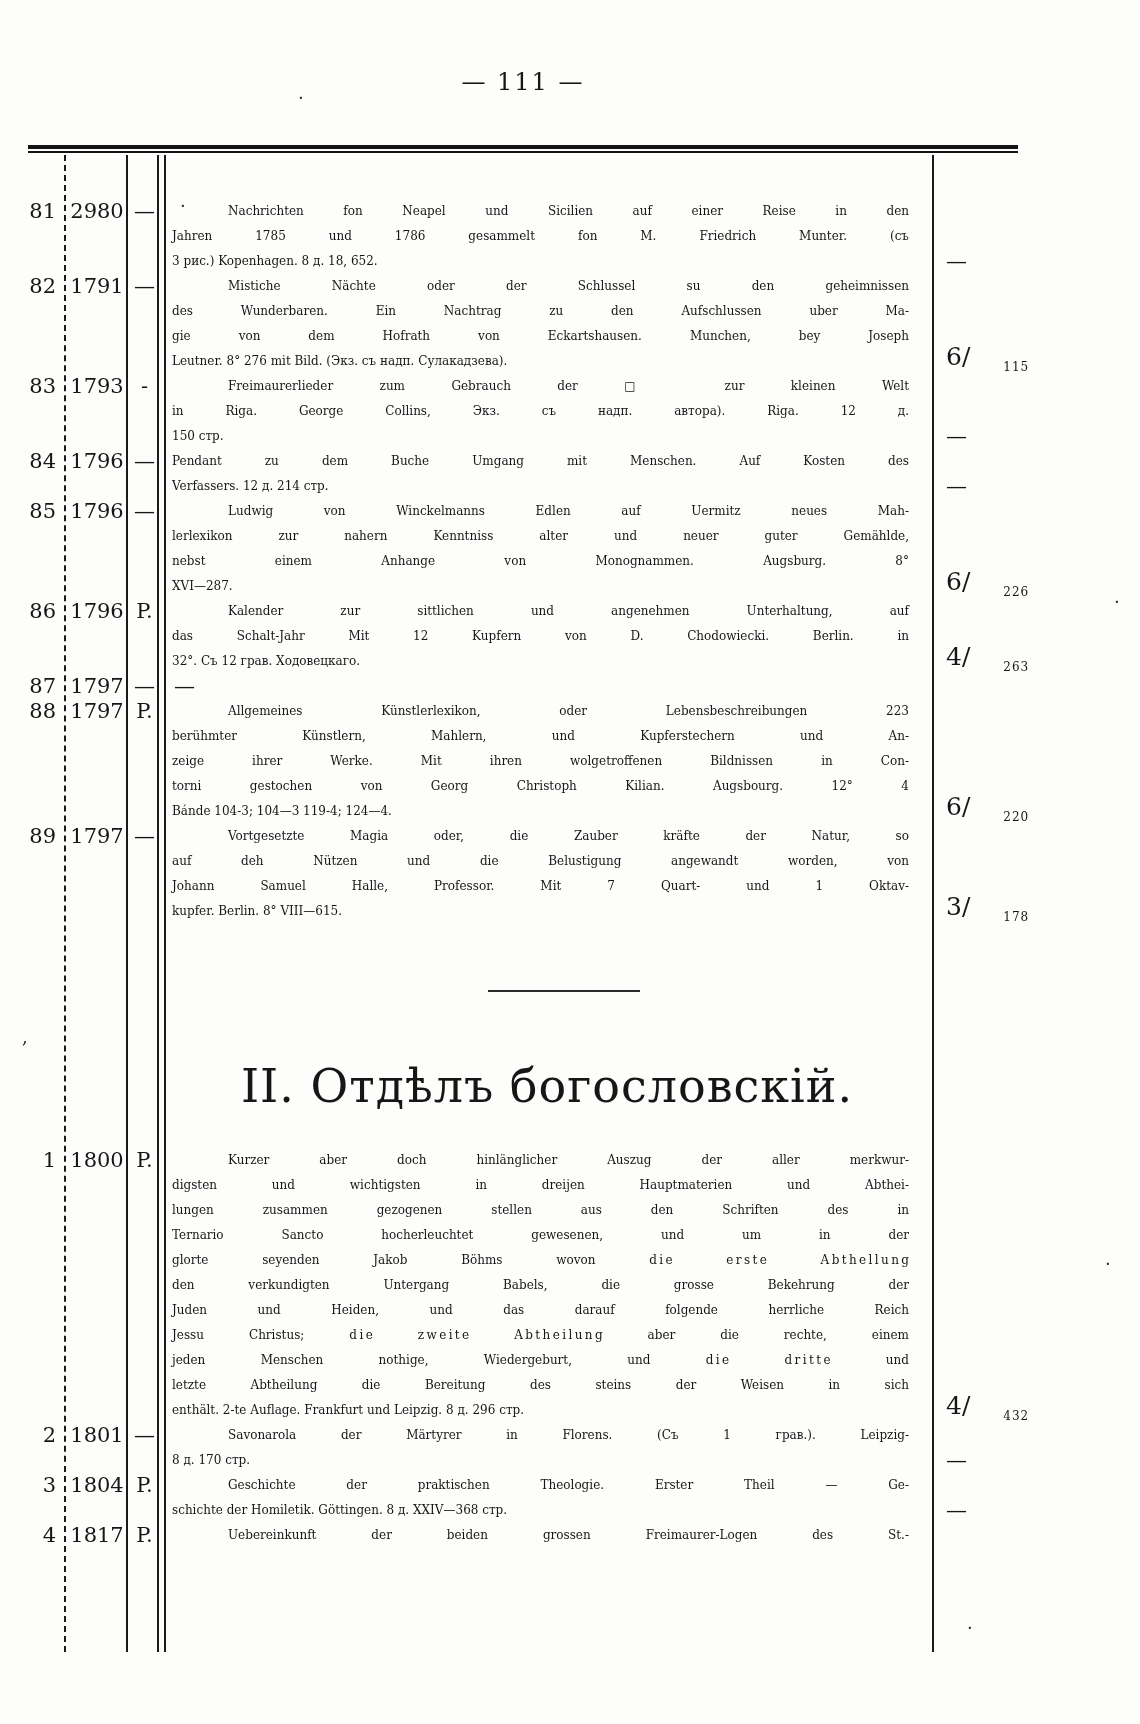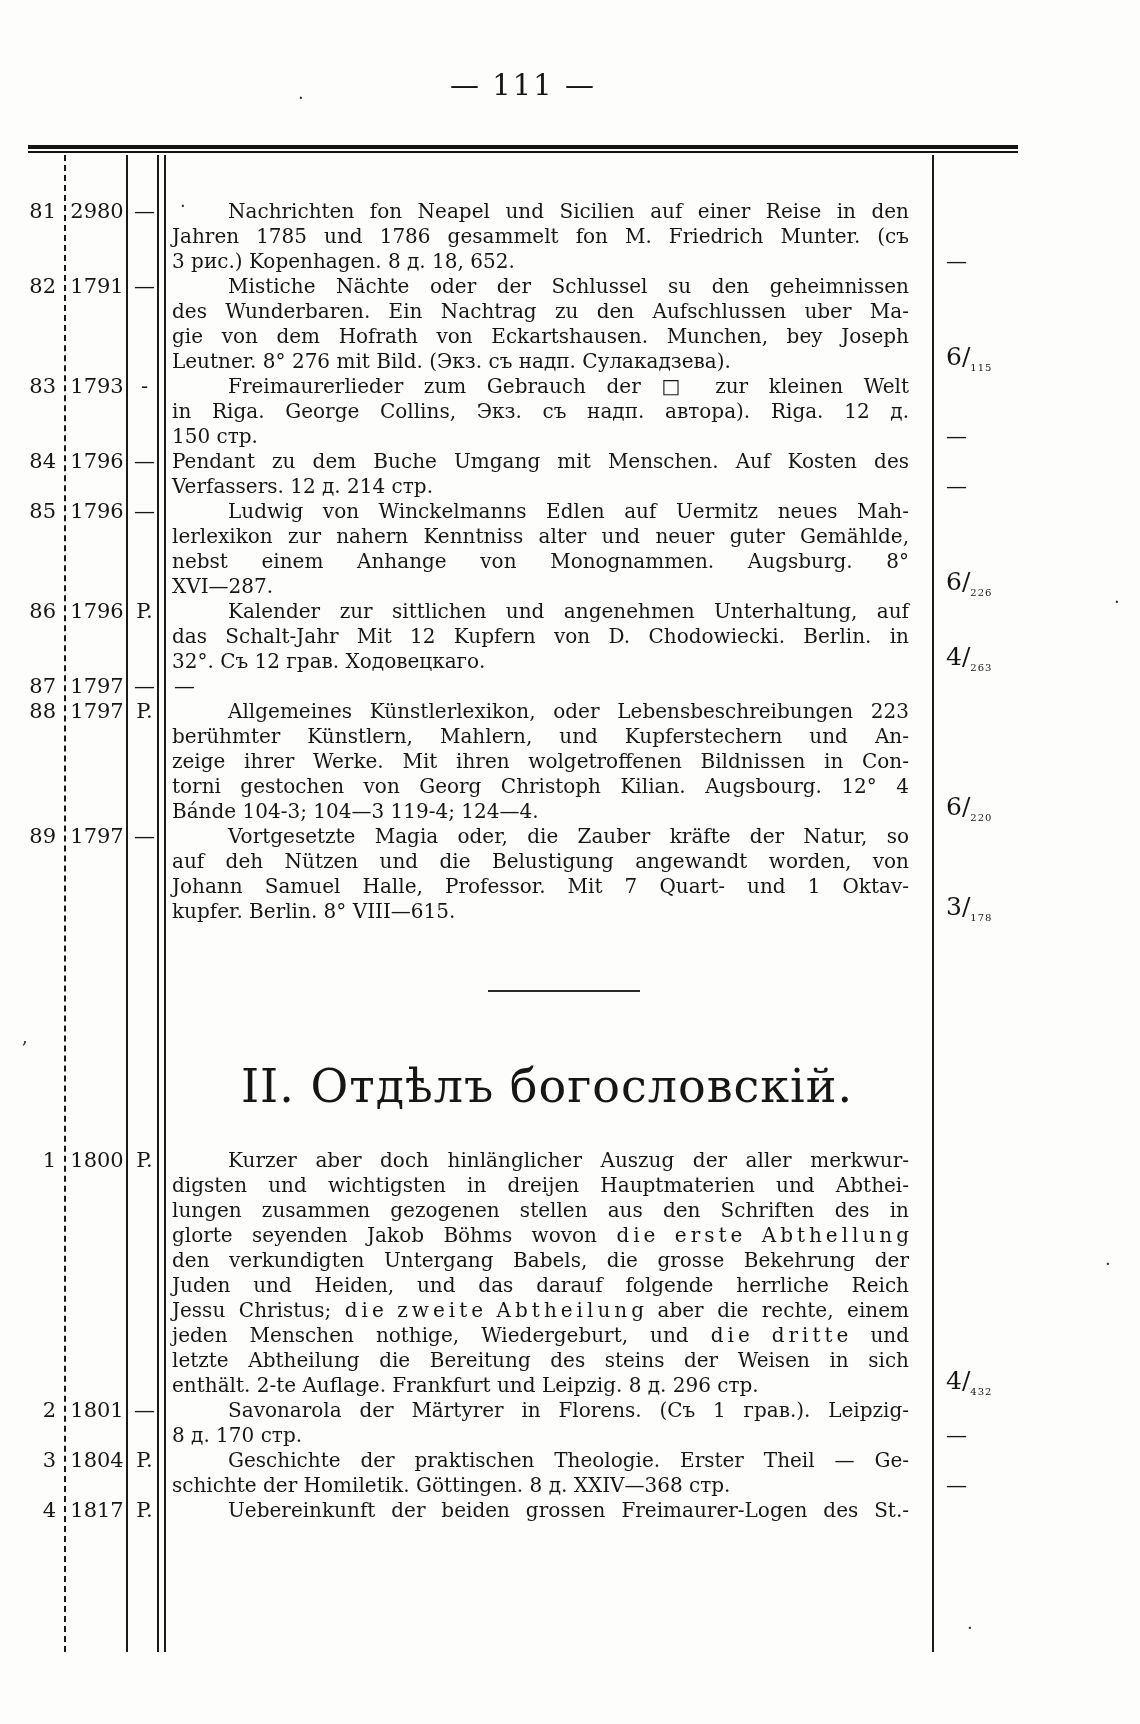--- a/index.html
+++ b/index.html
@@ -6,44 +6,44 @@
   .page{
     position:relative;
     width:1140px;height:1724px;
     background:#fdfdfb;
     color:#161616;
     font-family:"DejaVu Serif","Liberation Serif",serif;
     overflow:hidden;
   }
   .pagenum{
     position:absolute;left:0;top:68px;width:1046px;
-    text-align:center;font-size:29px;letter-spacing:2px;
+    text-align:center;font-size:24px;letter-spacing:2px;
   }
   .hrule{position:absolute;background:#141414;}
   .vrule{position:absolute;width:0;}
   .v-dashed{border-left:2px dashed #1a1a1a;}
   .v-solid{border-left:2px solid #1a1a1a;}
   .v-double{width:5px;border-left:2px solid #1a1a1a;border-right:2px solid #1a1a1a;}
   .flowcol{position:absolute;left:28px;top:199px;width:987px;}
   .entry{
     display:grid;
     grid-template-columns:38px 62px 33px 772px 82px;
     align-items:start;
   }
   .cell{font-size:21px;line-height:25px;}
   .c-num{text-align:right;padding-right:10px;}
   .c-year{text-align:center;}
   .c-mark{text-align:center;}
-  .c-text{padding-left:11px;padding-right:24px;font-size:20px;}
+  .c-text{padding-left:11px;padding-right:24px;font-size:12px;}
   .c-margin{align-self:end;padding-left:13px;white-space:nowrap;}
   .ln{line-height:25px;}
   .ln.jy{text-align:justify;text-align-last:justify;}
   .ln.fi{text-indent:56px;}
   .frac .fn{font-size:25px;}
-  .frac .fd{font-size:10px;position:relative;top:6px;letter-spacing:1px;}
+  .frac .fd{font-size:12px;position:relative;top:6px;letter-spacing:1px;margin-left:33px;}
   .mdash{font-size:21px;line-height:25px;}
   .divider-row{height:2px;background:#2a2a2a;width:152px;margin:66px auto 0 460px;}
   .heading-row{
     margin-top:58px;margin-bottom:26px;
     padding-left:133px;width:772px;
     text-align:center;
   }
   .heading-row h2{
     margin:0;font-size:46px;line-height:72px;font-weight:normal;
     letter-spacing:1px;white-space:nowrap;
@@ -172,20 +172,21 @@
     </div>
     <div id="flow-bottom">
         <div class="entry">
           <div class="cell c-num">1</div>
           <div class="cell c-year">1800</div>
           <div class="cell c-mark">P.</div>
           <div class="cell c-text">
             <div class="ln jy fi">Kurzer aber doch hinlänglicher Auszug der aller merkwur-</div>
             <div class="ln jy">digsten und wichtigsten in dreijen Hauptmaterien und Abthei-</div>
             <div class="ln jy">lungen zusammen gezogenen stellen aus den Schriften des in</div>
+            <div class="ln jy">Ternario Sancto hocherleuchtet gewesenen, und um in der</div>
             <div class="ln jy">glorte seyenden Jakob Böhms wovon d i e e r s t e A b t h e l l u n g</div>
             <div class="ln jy">den verkundigten Untergang Babels, die grosse Bekehrung der</div>
             <div class="ln jy">Juden und Heiden, und das darauf folgende herrliche Reich</div>
             <div class="ln jy">Jessu Christus; d i e z w e i t e A b t h e i l u n g aber die rechte, einem</div>
             <div class="ln jy">jeden Menschen nothige, Wiedergeburt, und d i e d r i t t e und</div>
             <div class="ln jy">letzte Abtheilung die Bereitung des steins der Weisen in sich</div>
             <div class="ln">enthält. 2-te Auflage. Frankfurt und Leipzig. 8 д. 296 стр.</div>
           </div>
           <div class="cell c-margin"><span class="frac"><span class="fn">4/</span><span class="fd">432</span></span></div>
         </div>

